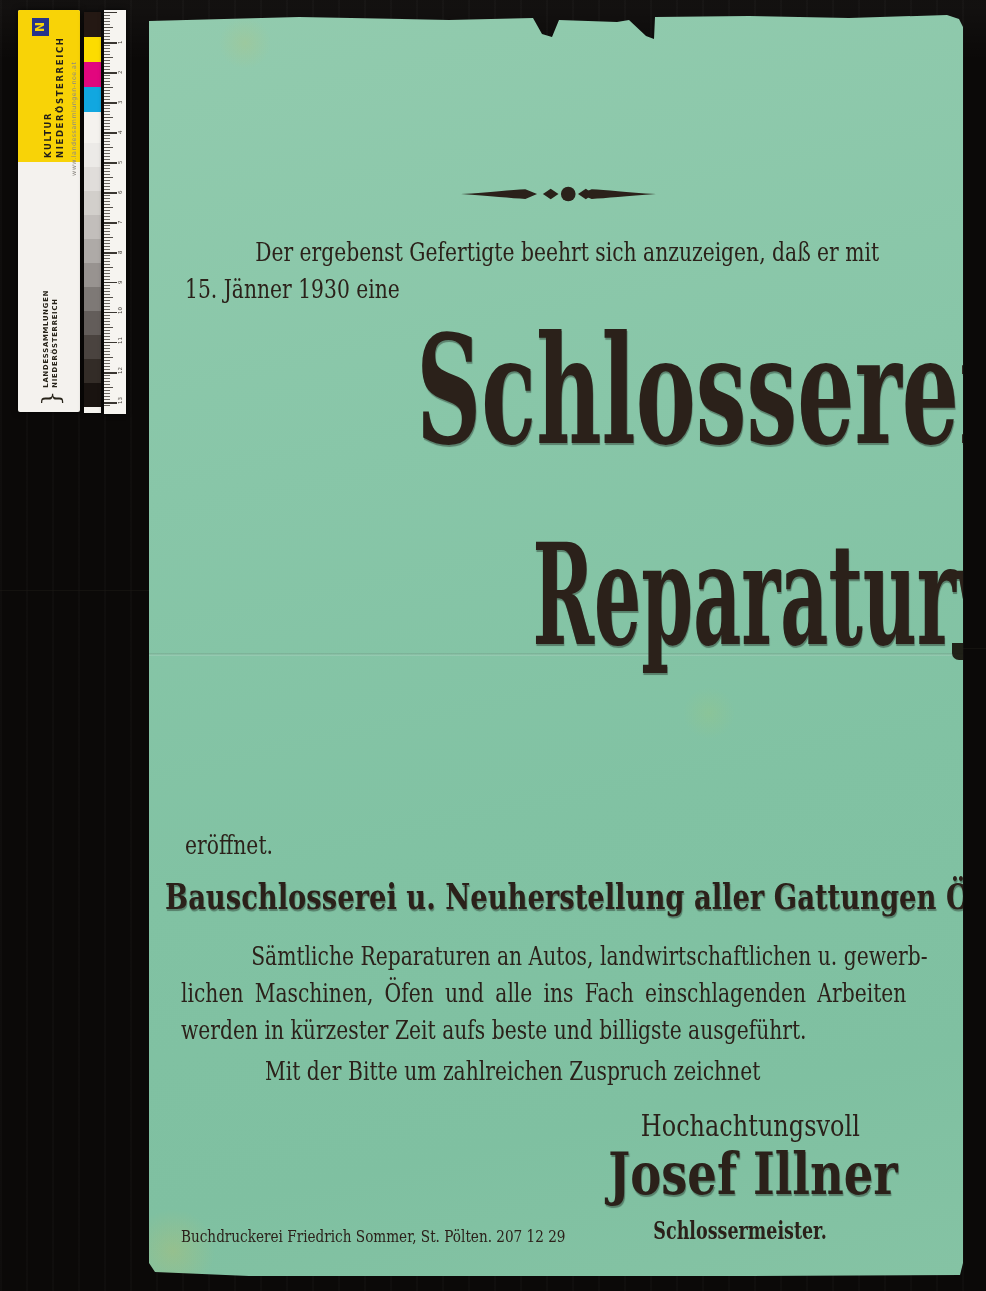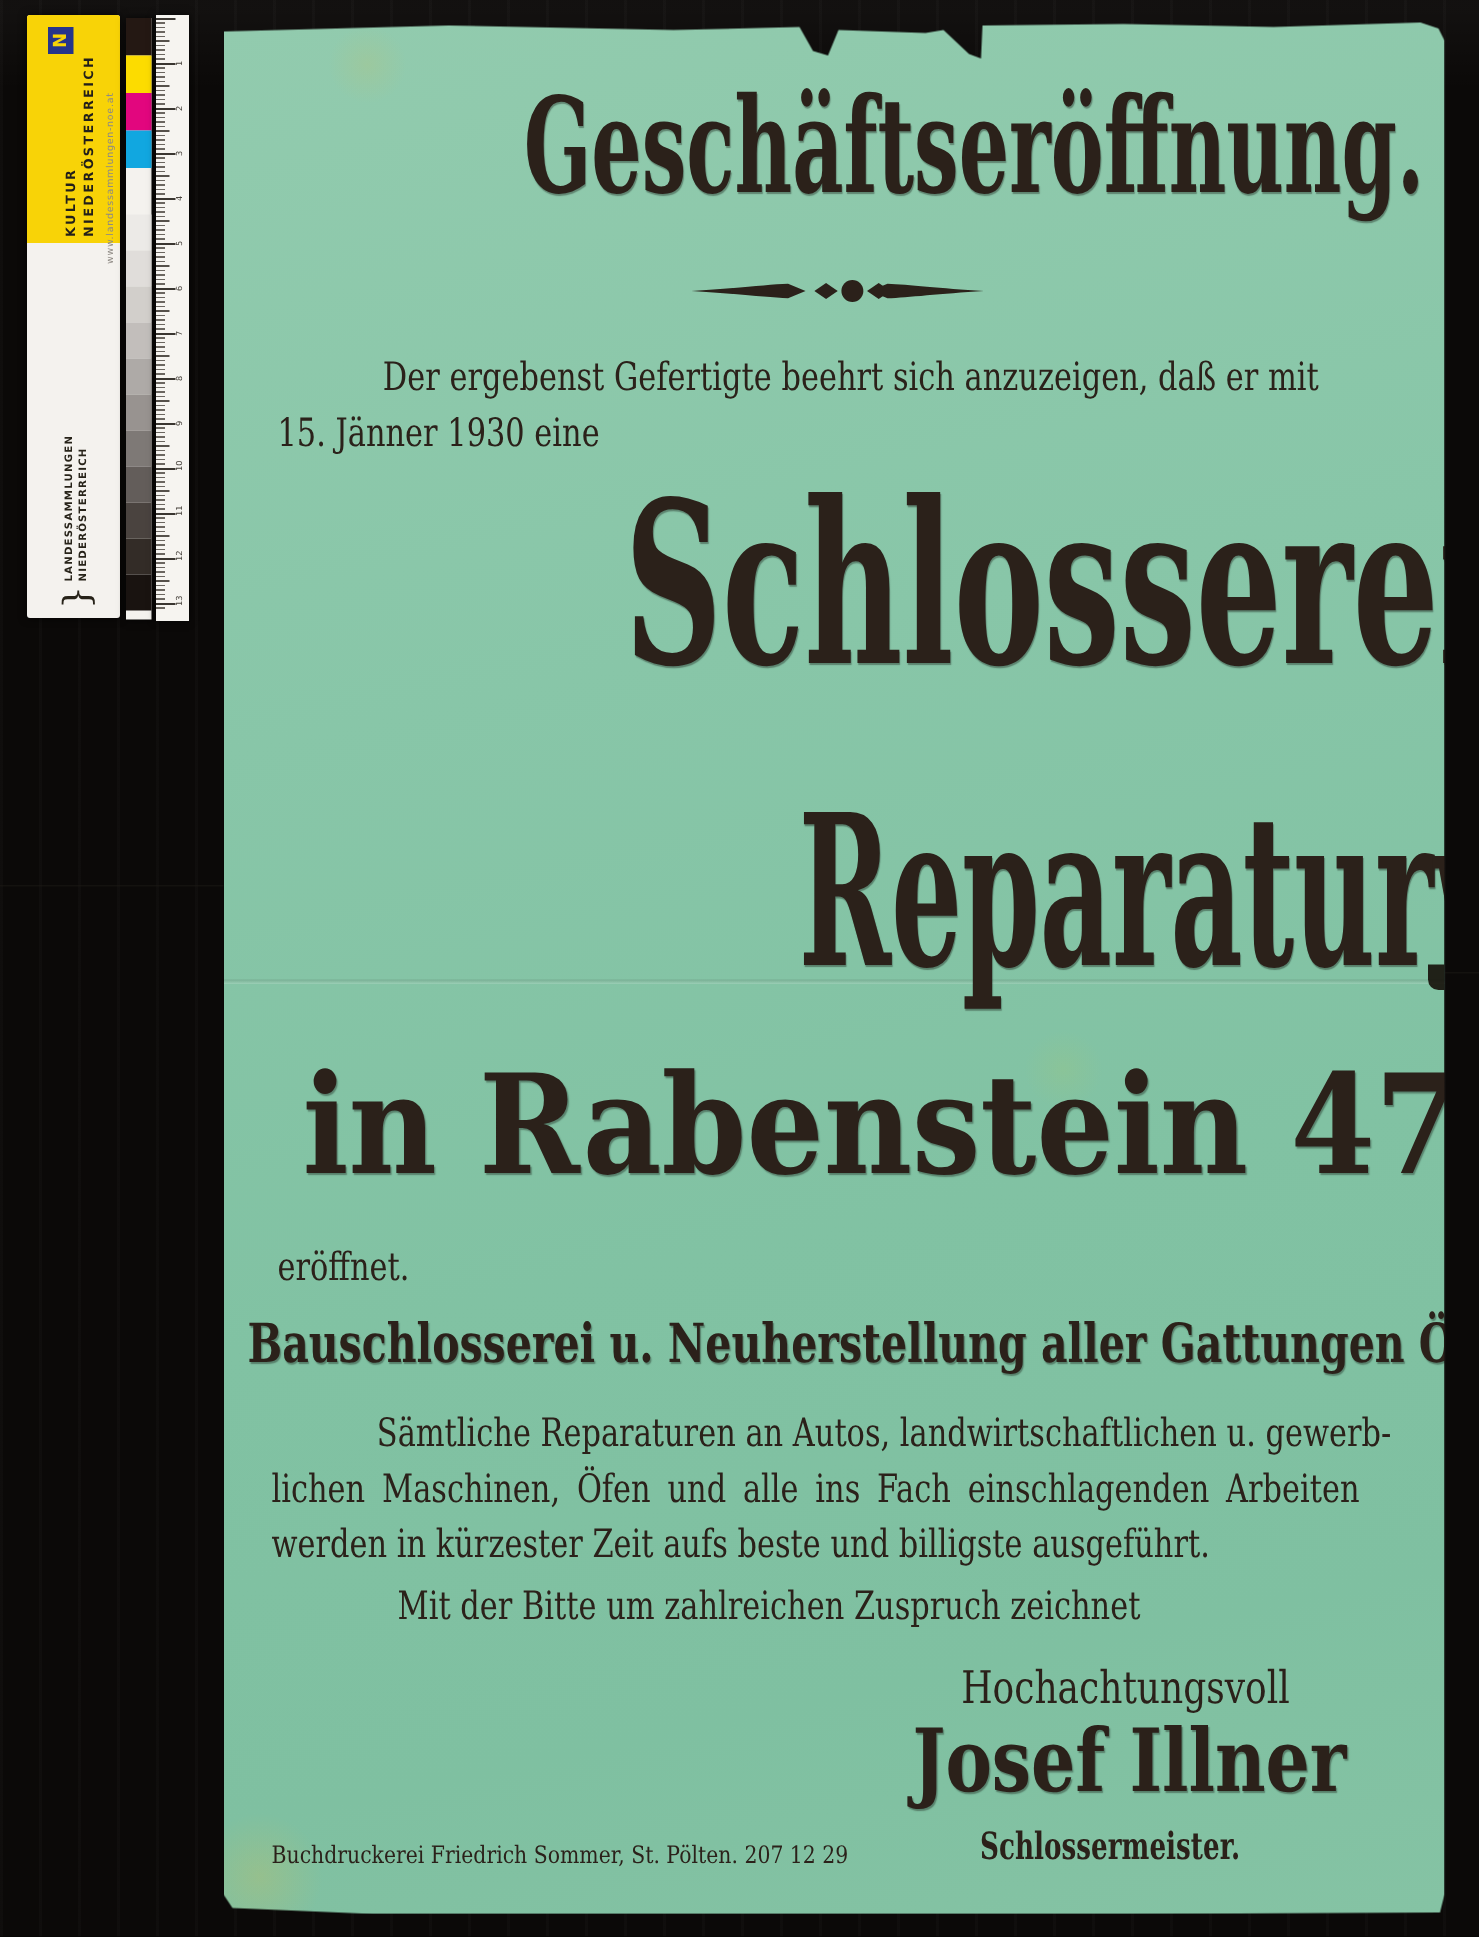--- a/index.html
+++ b/index.html
@@ -134,23 +134,20 @@
         <div class="ruler-num" style="top: 326px;">11</div>
         <div class="ruler-num" style="top: 356px;">12</div>
         <div class="ruler-num" style="top: 386px;">13</div>
       </div>
   </div>
 
   <div class="poster">
     <div class="fold"></div>
     <div class="fold-crack"></div>
 
-    <div class="abs center ink-relief" style="top:40px;font-weight:bold;font-size:88px;">
-      <span class="sx" style="transform:scaleX(.60);">Geschäftseröffnung.</span>
-    </div>
 
     <svg class="abs" style="left:312px;top:172px;" width="195" height="18" viewBox="0 0 200 18">
       <g fill="#2b211a">
         <path d="M0,9 C30,7.2 52,4.5 66,4 L78,9 L66,14 C52,13.5 30,10.8 0,9 Z"></path>
         <path d="M84,9 L92,3.5 L100,9 L92,14.5 Z"></path>
         <circle cx="110" cy="9" r="7.5"></circle>
         <path d="M120,9 L128,3.5 L136,9 L128,14.5 Z"></path>
         <path d="M200,9 C170,7.2 148,4.5 134,4 L122,9 L134,14 C148,13.5 170,10.8 200,9 Z"></path>
       </g>
     </svg>
@@ -161,23 +158,20 @@
     </div>
 
     <div class="abs center ink-relief" style="top:302px;font-weight:bold;font-size:150px;">
       <span class="sx" style="transform:scaleX(.60);">Schlosserei und</span>
     </div>
 
     <div class="abs center ink-relief" style="top:512px;font-weight:bold;font-size:140px;">
       <span class="sx" style="transform:scaleX(.53);">Reparaturwerkstätte</span>
     </div>
 
-    <div class="abs center ink-relief" style="top:691px;font-weight:bold;font-size:92px;">
-      <span class="sx" style="transform:scaleX(.88);">in Rabenstein 47</span>
-    </div>
 
     <div class="abs scaled-block nw" style="left:36px;top:817px;font-size:26px;transform:scaleX(.78);">eröffnet.</div>
 
     <div class="abs scaled-block jl nw ink-relief" style="left:16px;top:862px;width:1007px;font-weight:bold;font-size:36px;transform:scaleX(.76);">Bauschlosserei u. Neuherstellung aller Gattungen Öfen.</div>
 
     <div class="abs scaled-block" style="left:32px;top:925px;width:930px;transform:scaleX(.78);">
       <div class="serif-line jl nw" style="text-indent:90px;">Sämtliche Reparaturen an Autos, landwirtschaftlichen u. gewerb-</div>
       <div class="serif-line jl nw">lichen Maschinen, Öfen und alle ins Fach einschlagenden Arbeiten</div>
       <div class="serif-line nw">werden in kürzester Zeit aufs beste und billigste ausgeführt.</div>
     </div>

